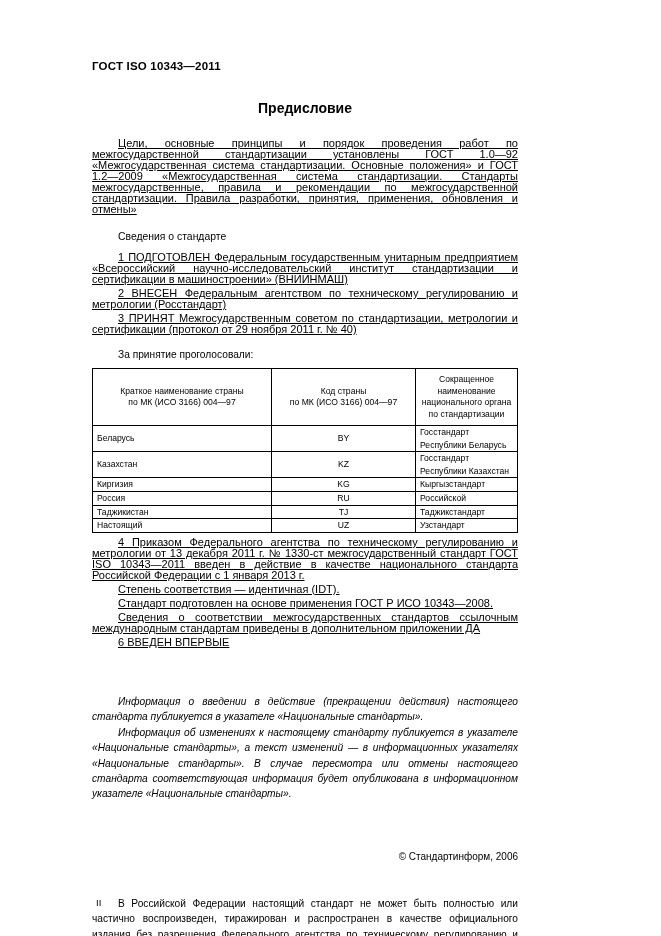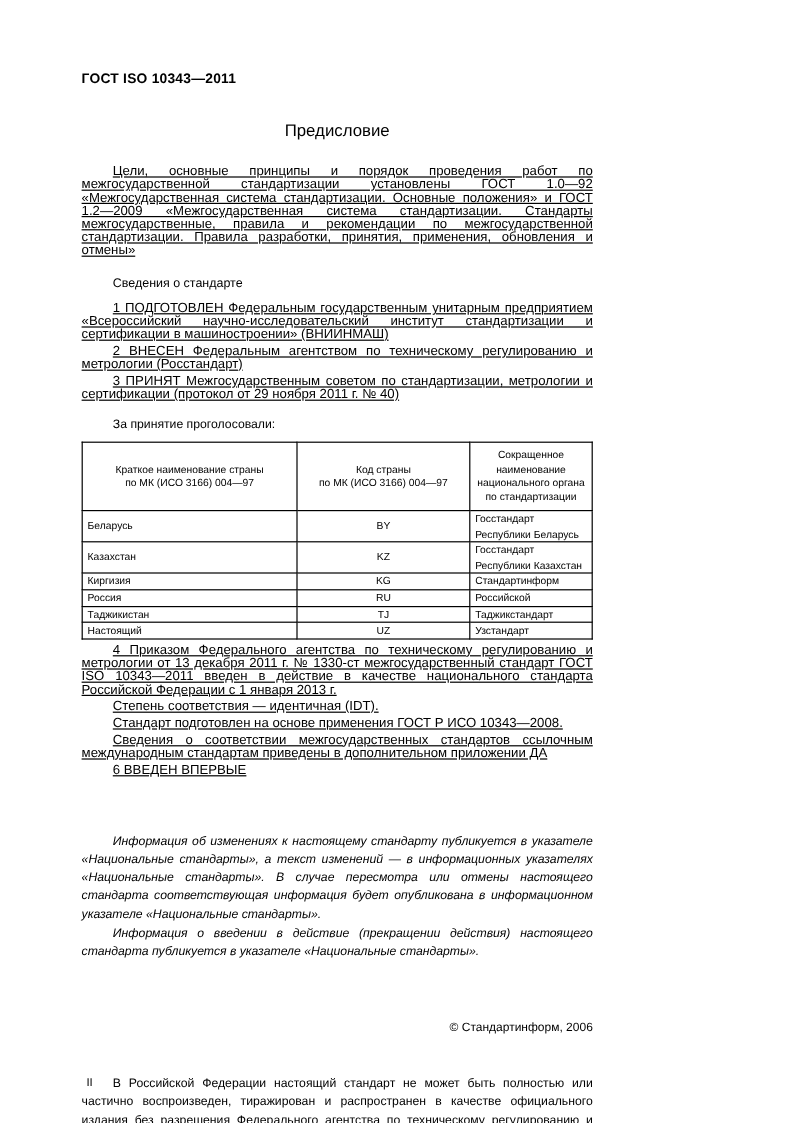--- a/index.html
+++ b/index.html
@@ -12,31 +12,32 @@
     background: #ffffff;
     font-family: "Liberation Sans", sans-serif;
     color: #000000;
   }
   .page {
     position: relative;
     width: 556px;
     height: 936px;
     box-sizing: border-box;
     padding: 60px 62px 0 68px;
+    margin-left: 24px;
   }
   .doc-header {
     font-size: 11.5px;
     font-weight: bold;
     letter-spacing: 0.2px;
     margin-bottom: 28px;
   }
   .section-title {
     text-align: center;
     font-size: 14px;
-    font-weight: normal;
+    font-weight: bold;
     margin: 0 0 22px 0;
   }
   p.body-text {
     font-size: 11px;
     line-height: 11px;
     text-align: justify;
     margin: 0 0 3px 0;
     text-indent: 26px;
     text-decoration: underline;
   }
@@ -150,21 +151,21 @@
         <td class="col-org">Госстандарт Республики Беларусь</td>
       </tr>
       <tr>
         <td class="col-country">Казахстан</td>
         <td class="col-code">KZ</td>
         <td class="col-org">Госстандарт Республики Казахстан</td>
       </tr>
       <tr>
         <td class="col-country">Киргизия</td>
         <td class="col-code">KG</td>
-        <td class="col-org">Стандартинформ</td>
+        <td class="col-org">Кыргызстандарт</td>
       </tr>
       <tr>
         <td class="col-country">Россия</td>
         <td class="col-code">RU</td>
         <td class="col-org">Российской</td>
       </tr>
       <tr>
         <td class="col-country">Таджикистан</td>
         <td class="col-code">TJ</td>
         <td class="col-org">Таджикстандарт</td>
@@ -177,22 +178,22 @@
     </tbody>
   </table>
 
   <p class="body-text after-table">4  Приказом Федерального агентства по техническому регулированию и метрологии от 13 декабря 2011 г. № 1330-ст межгосударственный стандарт ГОСТ ISO 10343—2011 введен в действие в качестве национального стандарта Российской Федерации с 1 января 2013 г.</p>
   <p class="body-text">Степень соответствия — идентичная (IDT).</p>
   <p class="body-text">Стандарт подготовлен на основе применения ГОСТ Р ИСО 10343—2008.</p>
   <p class="body-text">Сведения о соответствии межгосударственных стандартов ссылочным международным стандартам приведены в дополнительном приложении ДА</p>
   <p class="body-text">6  ВВЕДЕН ВПЕРВЫЕ</p>
 
   <div class="italic-block">
+    <p>Информация о введении в действие (прекращении действия) настоящего стандарта публикуется в указателе «Национальные стандарты».</p>
     <p>Информация об изменениях к настоящему стандарту публикуется в указателе «Национальные стандарты», а текст изменений — в информационных указателях «Национальные стандарты». В случае пересмотра или отмены настоящего стандарта соответствующая информация будет опубликована в информационном указателе «Национальные стандарты».</p>
-    <p>Информация о введении в действие (прекращении действия) настоящего стандарта публикуется в указателе «Национальные стандарты».</p>
   </div>
 
   <div class="copyright">© Стандартинформ, 2006</div>
 
   <div class="footer-note">В Российской Федерации настоящий стандарт не может быть полностью или частично воспроизведен, тиражирован и распространен в качестве официального издания без разрешения Федерального агентства по техническому регулированию и метрологии</div>
 
   <div class="page-number">II</div>
 
 </div>
 

